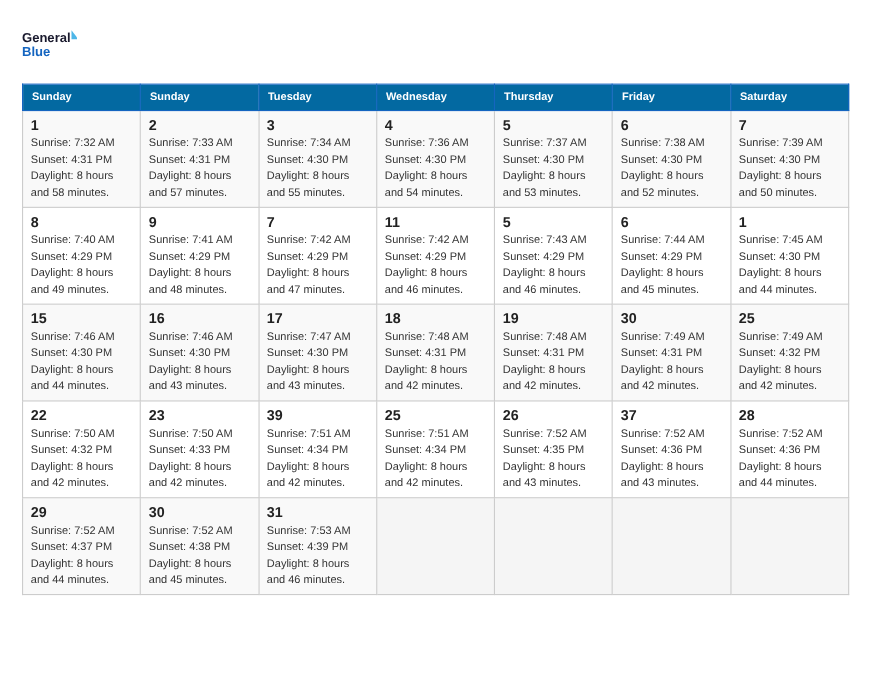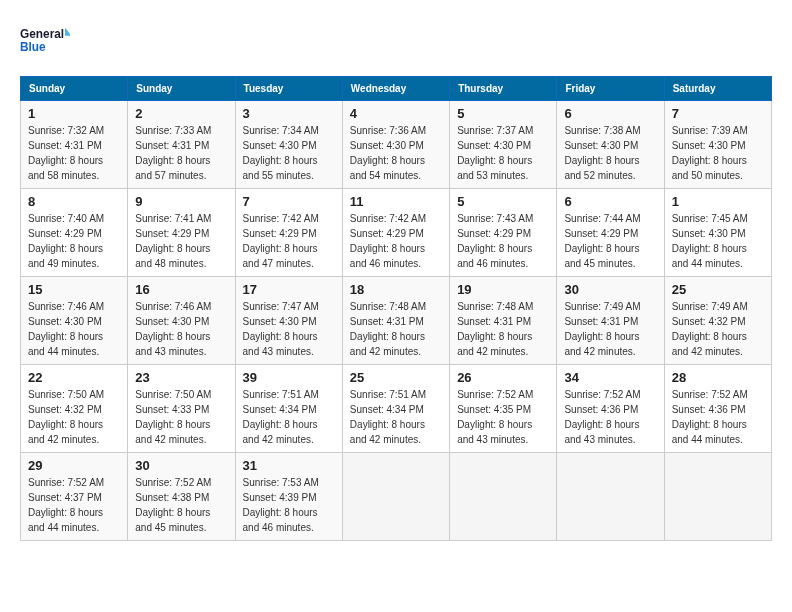--- a/index.html
+++ b/index.html
@@ -212,21 +212,21 @@
         </td>
         <td>
           <span class="day-num">25</span>
           <div class="day-info">Sunrise: 7:51 AM<br>Sunset: 4:34 PM<br>Daylight: 8 hours and 42 minutes.</div>
         </td>
         <td>
           <span class="day-num">26</span>
           <div class="day-info">Sunrise: 7:52 AM<br>Sunset: 4:35 PM<br>Daylight: 8 hours and 43 minutes.</div>
         </td>
         <td>
-          <span class="day-num">34</span>
+          <span class="day-num">37</span>
           <div class="day-info">Sunrise: 7:52 AM<br>Sunset: 4:36 PM<br>Daylight: 8 hours and 43 minutes.</div>
         </td>
         <td>
           <span class="day-num">28</span>
           <div class="day-info">Sunrise: 7:52 AM<br>Sunset: 4:36 PM<br>Daylight: 8 hours and 44 minutes.</div>
         </td>
       </tr>
       <tr>
         <td>
           <span class="day-num">29</span>

